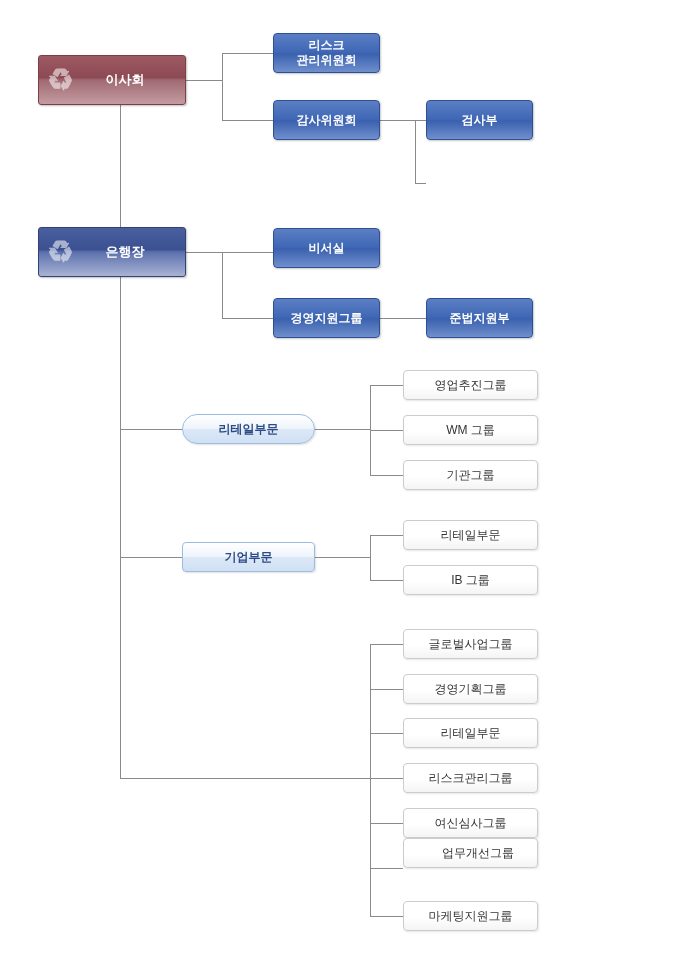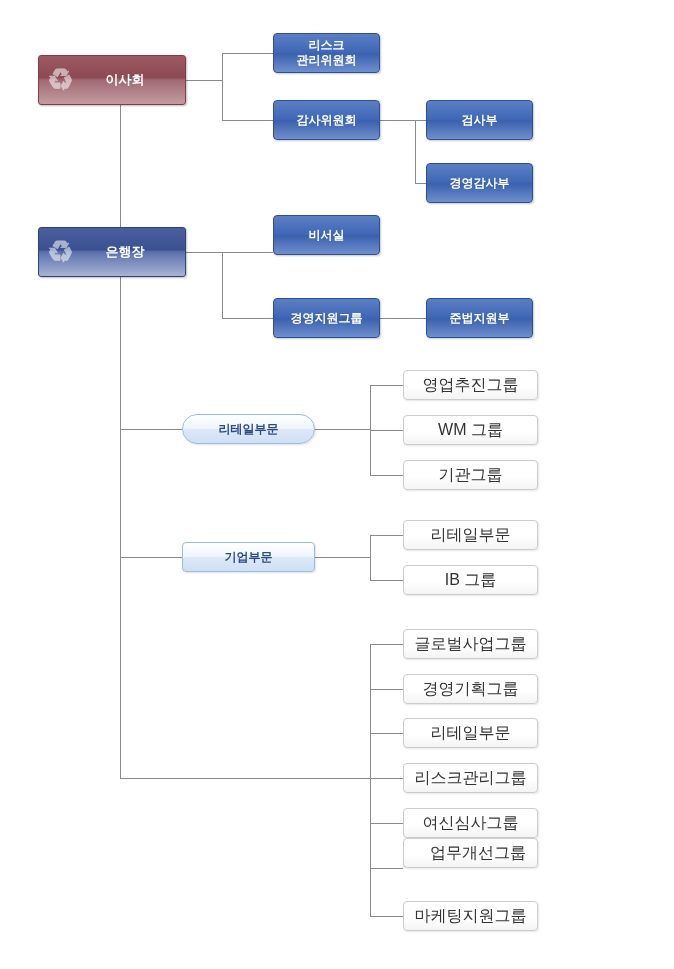--- a/index.html
+++ b/index.html
@@ -87,21 +87,21 @@
     background: linear-gradient(to bottom, #ffffff 0%, #eef4fc 48%, #dce8f7 52%, #cfe0f4 100%);
     border: 1px solid #9dbbdf;
     border-radius: 4px;
     box-shadow: 1px 1px 2px rgba(0,0,0,0.12);
   }
   
   .node-group {
     width: 135px;
     height: 30px;
     color: #333333;
-    font-size: 16px;
+    font-size: 12px;
     background: linear-gradient(to bottom, #ffffff 0%, #ffffff 55%, #f4f4f4 100%);
     border: 1px solid #cccccc;
     border-radius: 4px;
     box-shadow: 1px 1px 2px rgba(0,0,0,0.10);
   }
   .line {
     position: absolute;
     background: #8a8a8a;
   }
   .line.h { height: 1px; }
@@ -164,30 +164,27 @@
   </div>
 
   <div class="node node-blue" style="left:273px; top:100px;">
     <span>감사위원회</span>
   </div>
 
   <div class="node node-blue" style="left:426px; top:100px;">
     <span>검사부</span>
   </div>
 
-  <div class="node node-blue" style="left:426px; top:163px;">
-    <span>경영감사부</span>
-  </div>
 
   <div class="node node-crest navy" style="left:38px; top:227px;">
     <span class="crest">♻</span>
     <span>은행장</span>
   </div>
 
-  <div class="node node-blue" style="left:273px; top:215px;">
+  <div class="node node-blue" style="left:273px; top:228px;">
     <span>비서실</span>
   </div>
 
   <div class="node node-blue" style="left:273px; top:298px;">
     <span>경영지원그룹</span>
   </div>
 
   <div class="node node-blue" style="left:426px; top:298px;">
     <span>준법지원부</span>
   </div>

